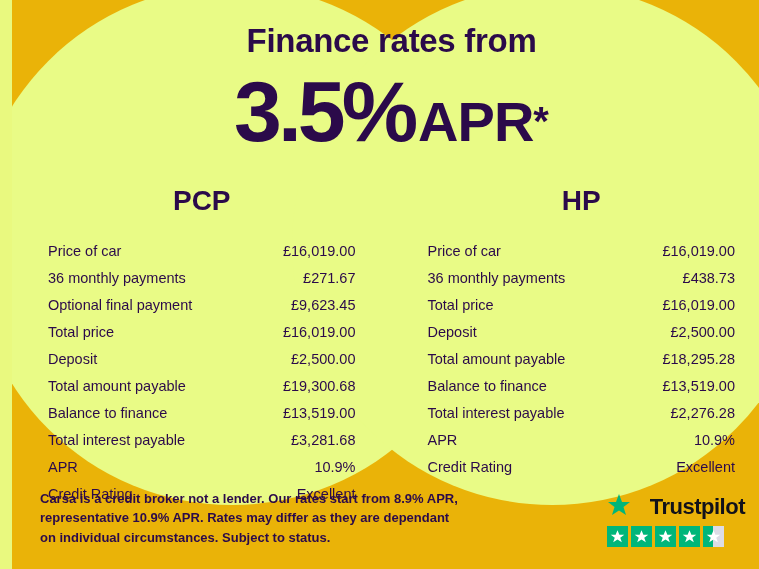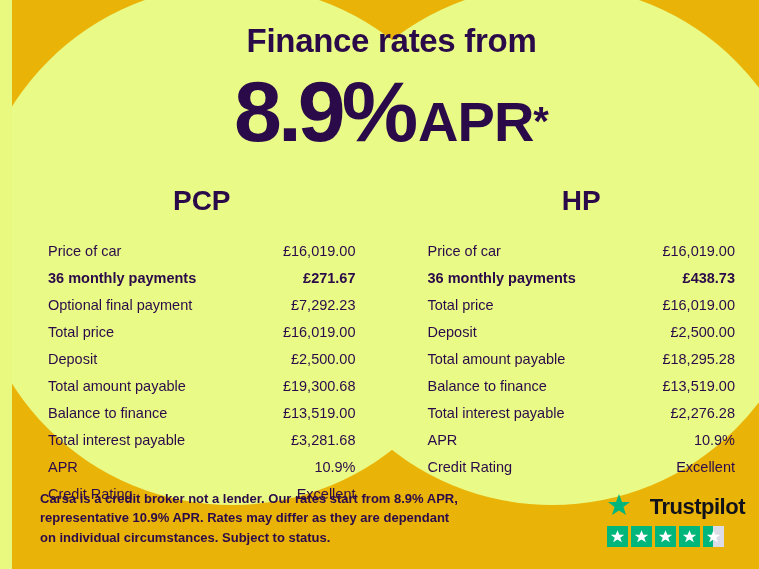--- a/index.html
+++ b/index.html
@@ -63,21 +63,21 @@
   .col.right .col-title { }
 
   .row {
     display:flex;
     justify-content:space-between;
     align-items:baseline;
     color:#2b0a4a;
     font-size:14.5px;
     padding:5.5px 0;
   }
-  .row.bold .label, .row.bold .value { font-weight:bold;text-align:center; }
+  .row.bold .label, .row.bold .value { font-weight:normal;text-align:center; }
   .label { white-space:nowrap; }
   .value { white-space:nowrap; }
 
   .footer-note {
     position:absolute;
     left:28px; bottom:22px;
     color:#2b0a4a;
     font-size:13px;
     line-height:1.5;
     max-width:420px;
@@ -106,39 +106,39 @@
 <div id="root">
 
   <div class="blob left"></div>
   <div class="blob right"></div>
 
   <div class="content">
 
     <div class="headline">Finance rates from</div>
 
     <div class="bigrate">
-      <span class="num">8.9%</span><span class="apr">APR</span><span class="star">*</span>
+      <span class="num">3.5%</span><span class="apr">APR</span><span class="star">*</span>
     </div>
 
     <div class="columns">
 
       <div class="col left">
         <div class="col-title">PCP</div>
 
         <div class="row">
           <span class="label">Price of car</span>
           <span class="value">£16,019.00</span>
         </div>
         <div class="row bold">
           <span class="label">36 monthly payments</span>
           <span class="value">£271.67</span>
         </div>
         <div class="row">
           <span class="label">Optional final payment</span>
-          <span class="value">£7,292.23</span>
+          <span class="value">£9,623.45</span>
         </div>
         <div class="row">
           <span class="label">Total price</span>
           <span class="value">£16,019.00</span>
         </div>
         <div class="row">
           <span class="label">Deposit</span>
           <span class="value">£2,500.00</span>
         </div>
         <div class="row">

